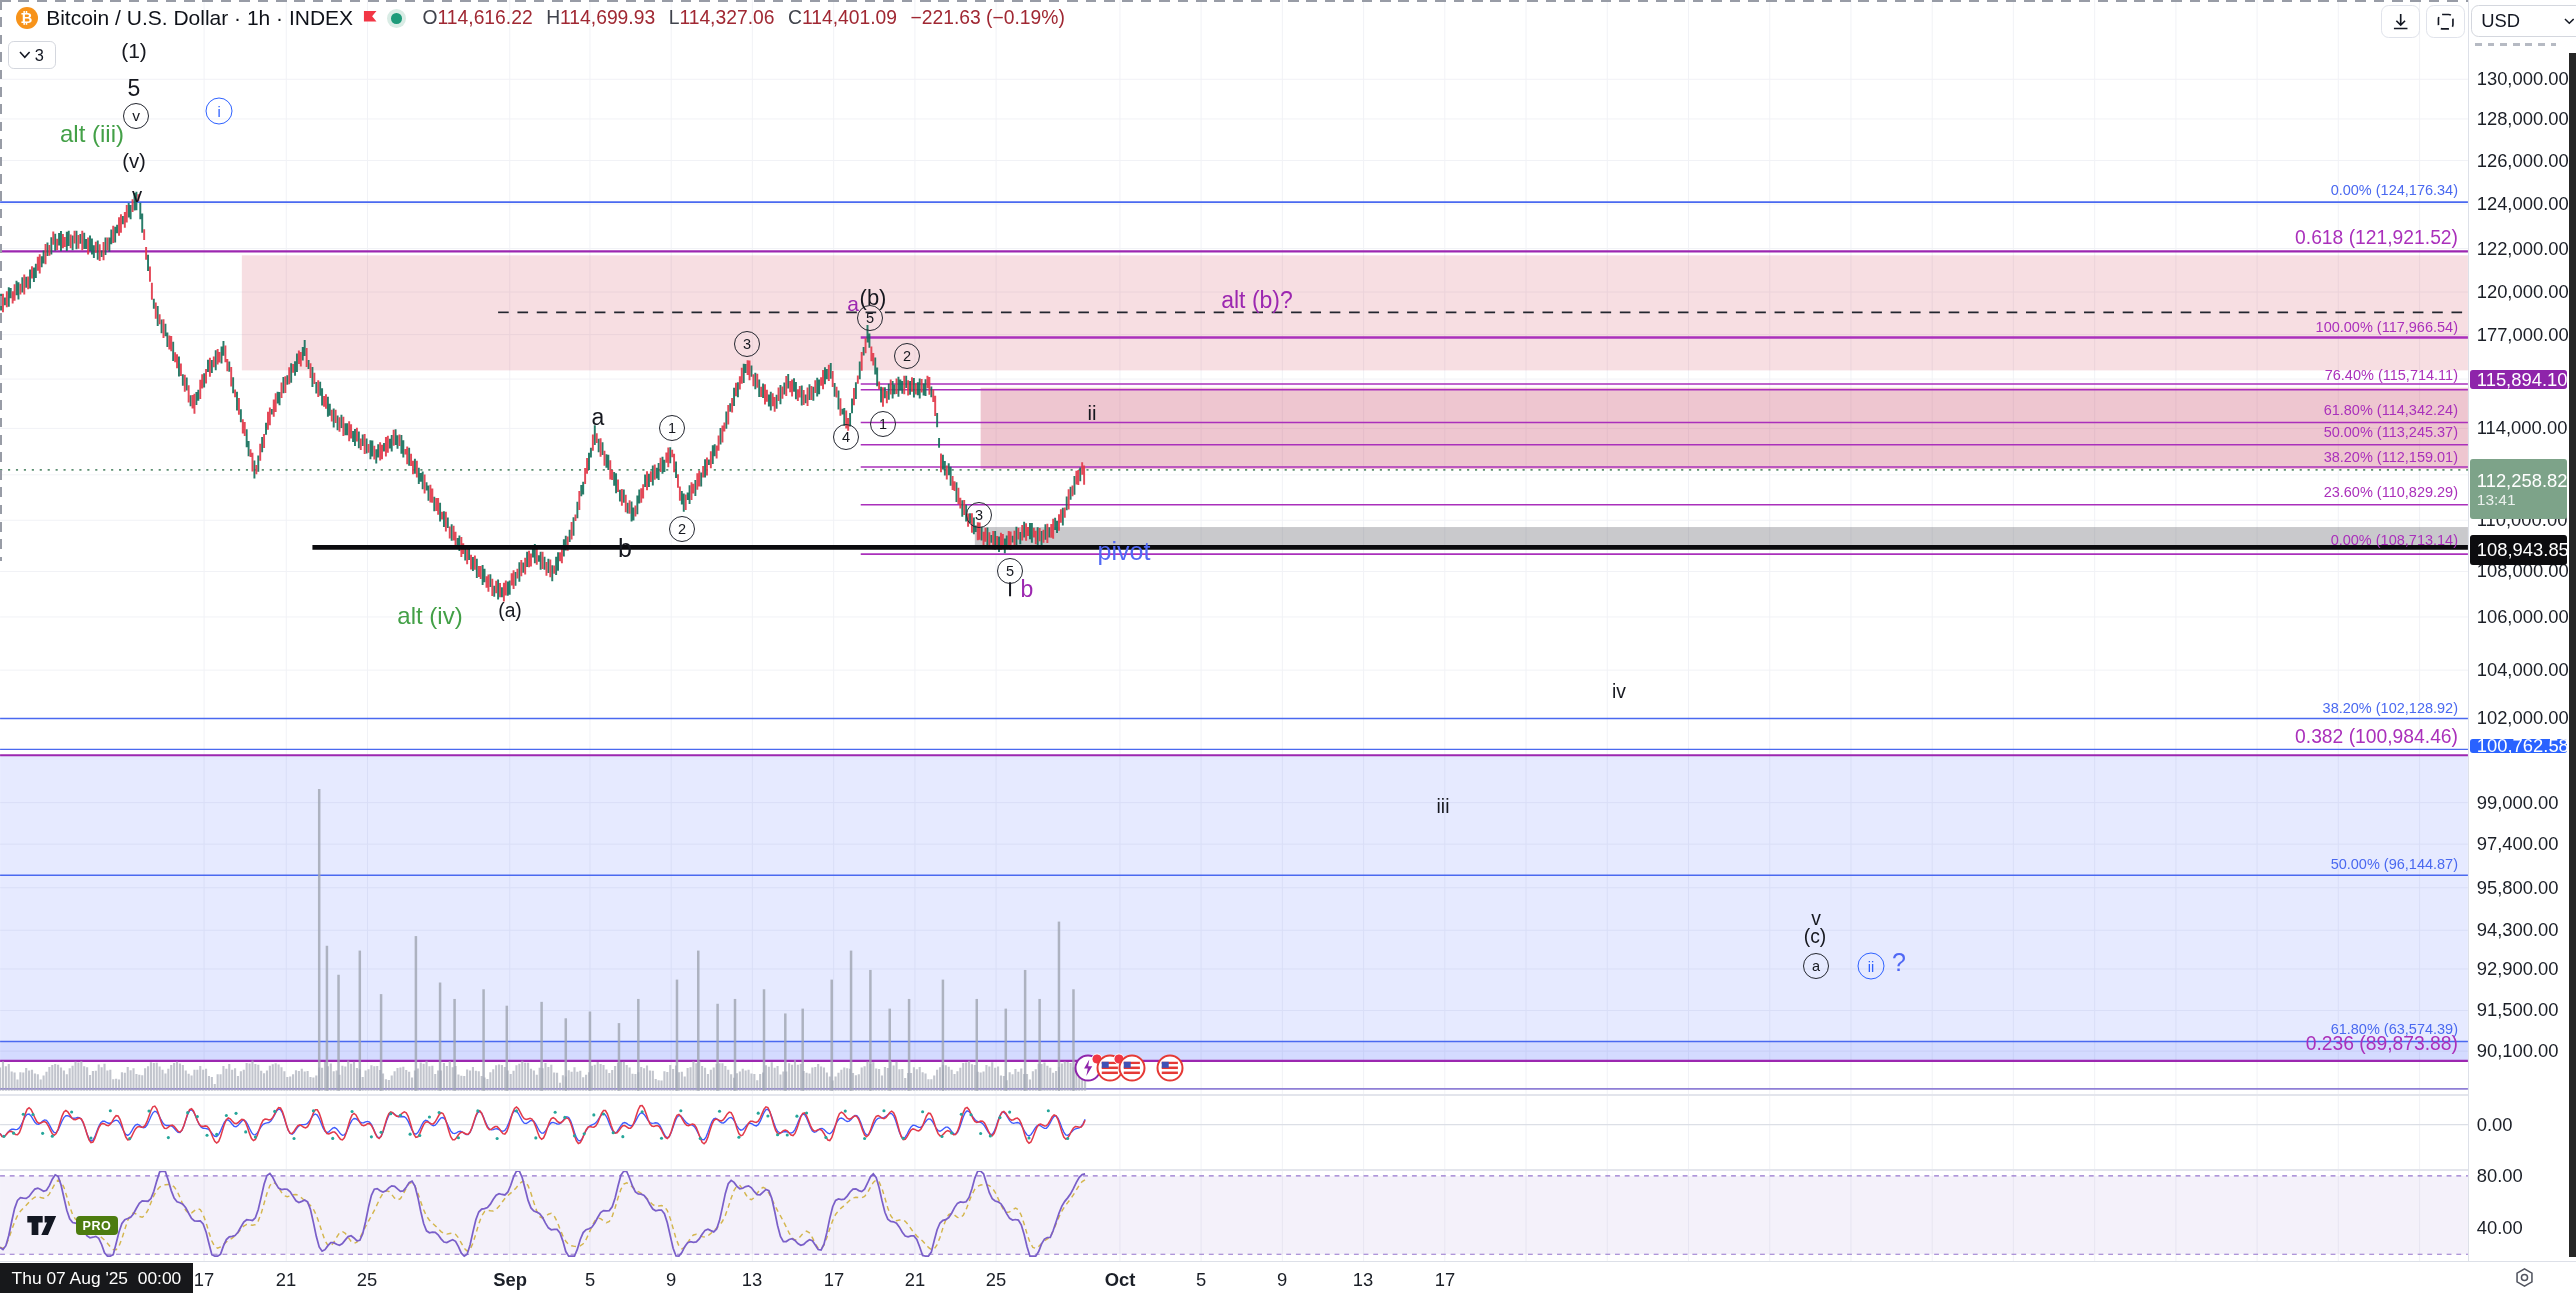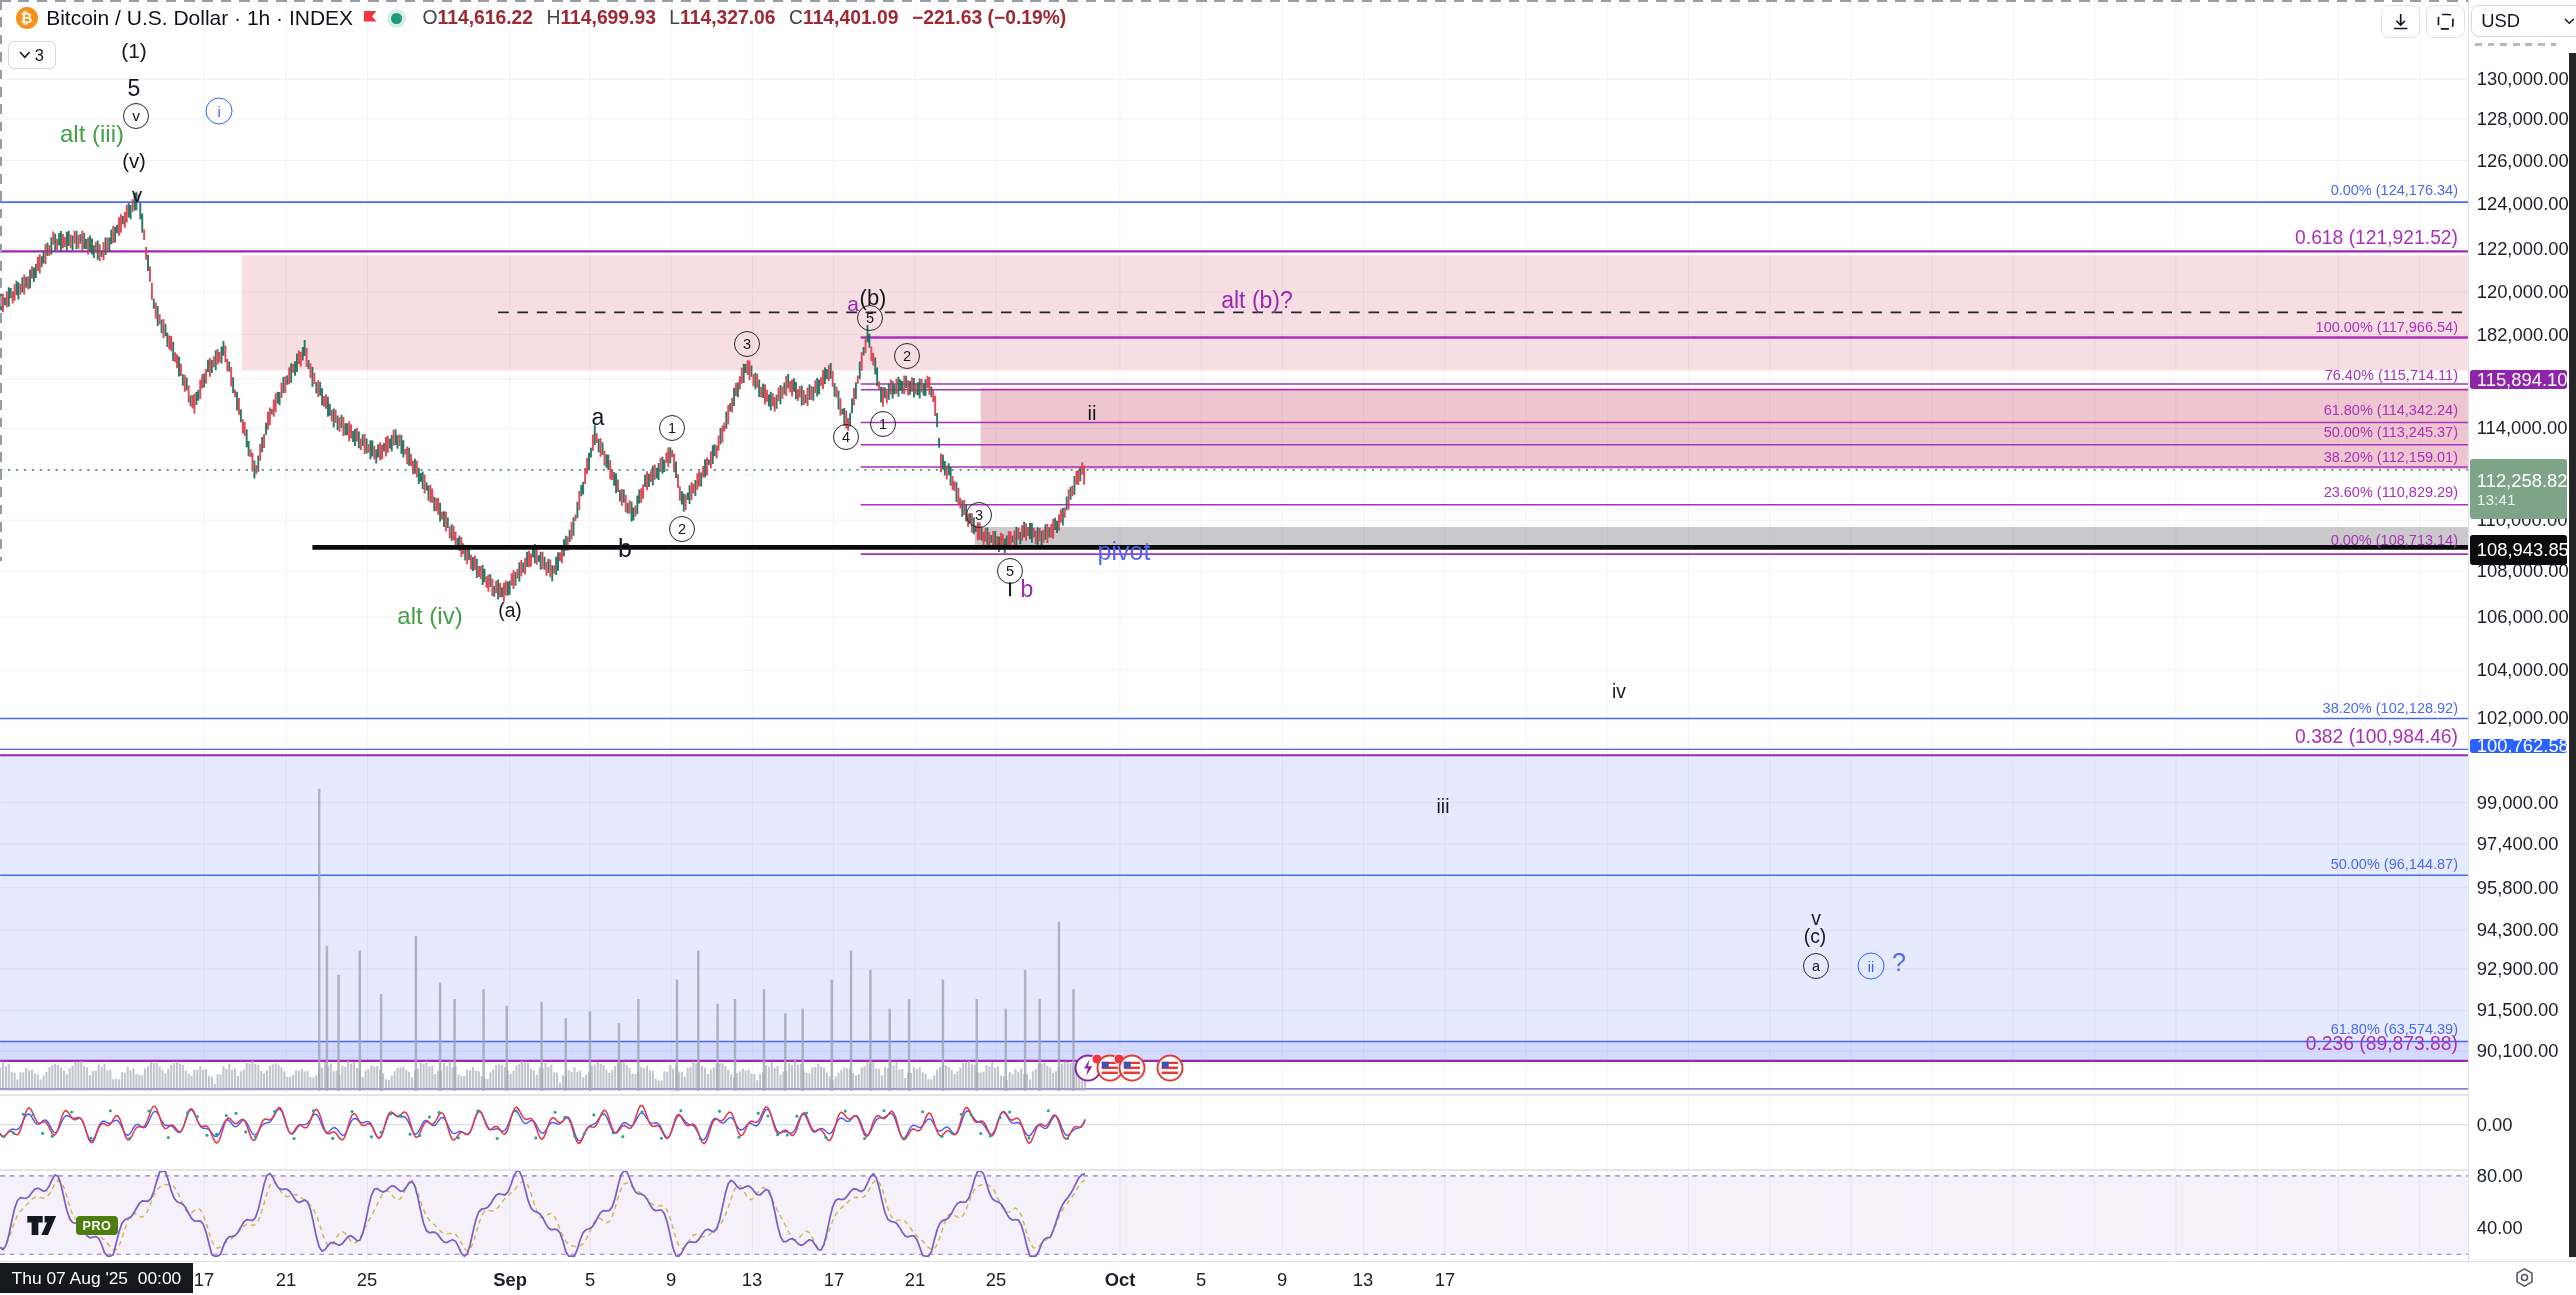--- a/index.html
+++ b/index.html
@@ -23,21 +23,21 @@
   .fibblue{color:#4a69f0;}
   .fibpurple{color:#aa30bb;}
   #legend{position:absolute;left:15.5px;top:2.9px;height:31px;display:flex;align-items:center;gap:8.7px;z-index:50;}
   .btc-ico{width:22px;height:22px;border-radius:50%;background:#f7931a;color:#fff;display:flex;
            align-items:center;justify-content:center;font-size:14.5px;font-weight:bold;}
   .sym-title{font-size:21px;font-weight:400;color:#0f1219;}
   .dot-wrap{width:19.3px;height:19.3px;border-radius:50%;background:#d9ece5;display:flex;align-items:center;justify-content:center;}
   .dot{width:10.6px;height:10.6px;border-radius:50%;background:#1e9b7a;}
   #ohlc{display:flex;align-items:center;gap:13.5px;font-size:19.3px;margin-left:7.7px;}
   .okey{color:#40434c;}
-  .oval{color:#a02833;font-weight:bold;}
+  .oval{color:#a02833;}
   #collapse-btn{position:absolute;left:7.7px;top:41px;width:46px;height:26px;background:#fff;
            border:1px solid #d4d7de;border-radius:5.8px;display:flex;align-items:center;justify-content:center;
            gap:3.9px;font-size:16.4px;z-index:50;color:#131722;}
   #topright{position:absolute;left:2381px;top:4.8px;z-index:45;display:flex;gap:5.8px;align-items:center;}
   .tr-btn{width:37px;height:31px;border:1px solid #e0e3eb;border-radius:7.7px;background:#fff;
           display:flex;align-items:center;justify-content:center;}
   #usd-box{width:93px;height:30px;border:1px solid #d4d7de;border-radius:7.7px;background:#fff;
           display:flex;align-items:center;justify-content:space-between;padding:0 9.7px;font-size:18.4px;}
   #price-axis{position:absolute;left:2468px;top:0;width:101px;height:1261px;background:#fff;
           border-left:1px solid #dde0e8;z-index:10;}
@@ -403,21 +403,21 @@
   </div>
 
   <div id="price-axis">
     <div class="covered-dashes"></div>
   <div class="pl" style="top: 79px;">130,000.00</div>
       <div class="pl" style="top: 119px;">128,000.00</div>
       <div class="pl" style="top: 161px;">126,000.00</div>
       <div class="pl" style="top: 204px;">124,000.00</div>
       <div class="pl" style="top: 249px;">122,000.00</div>
       <div class="pl" style="top: 292px;">120,000.00</div>
-      <div class="pl" style="top: 335px;">182,000.00</div>
+      <div class="pl" style="top: 335px;">177,000.00</div>
       <div class="pl" style="top: 428px;">114,000.00</div>
       <div class="pl" style="top: 520px;">110,000.00</div>
       <div class="pl" style="top: 571px;">108,000.00</div>
       <div class="pl" style="top: 617px;">106,000.00</div>
       <div class="pl" style="top: 670px;">104,000.00</div>
       <div class="pl" style="top: 718px;">102,000.00</div>
       <div class="pl" style="top: 803px;">99,000.00</div>
       <div class="pl" style="top: 844px;">97,400.00</div>
       <div class="pl" style="top: 888px;">95,800.00</div>
       <div class="pl" style="top: 930px;">94,300.00</div>

